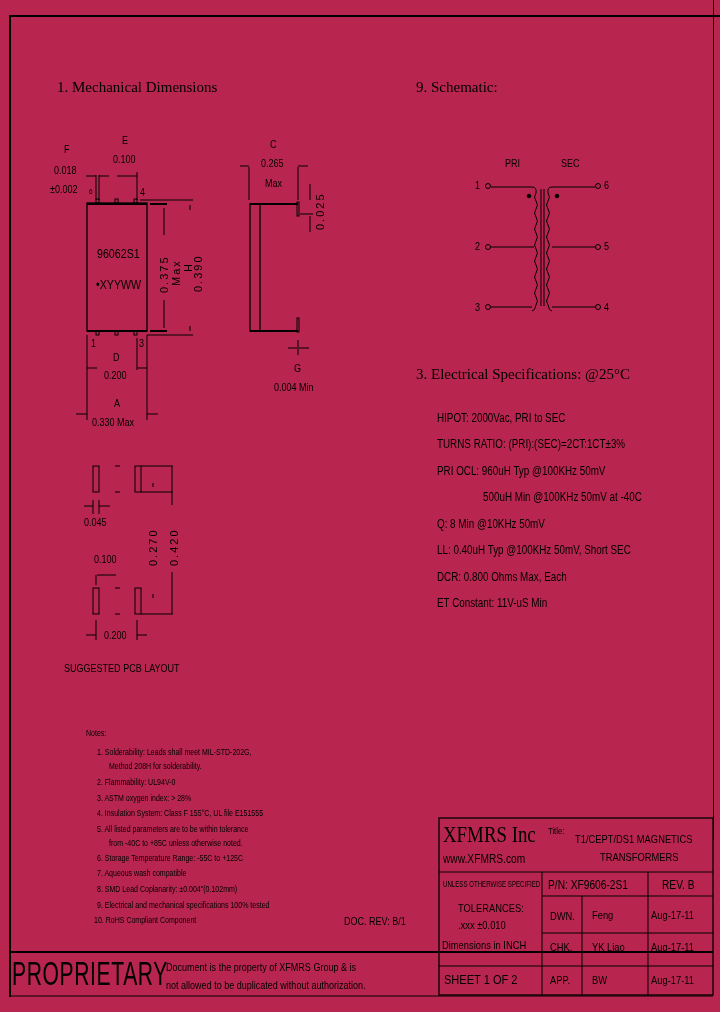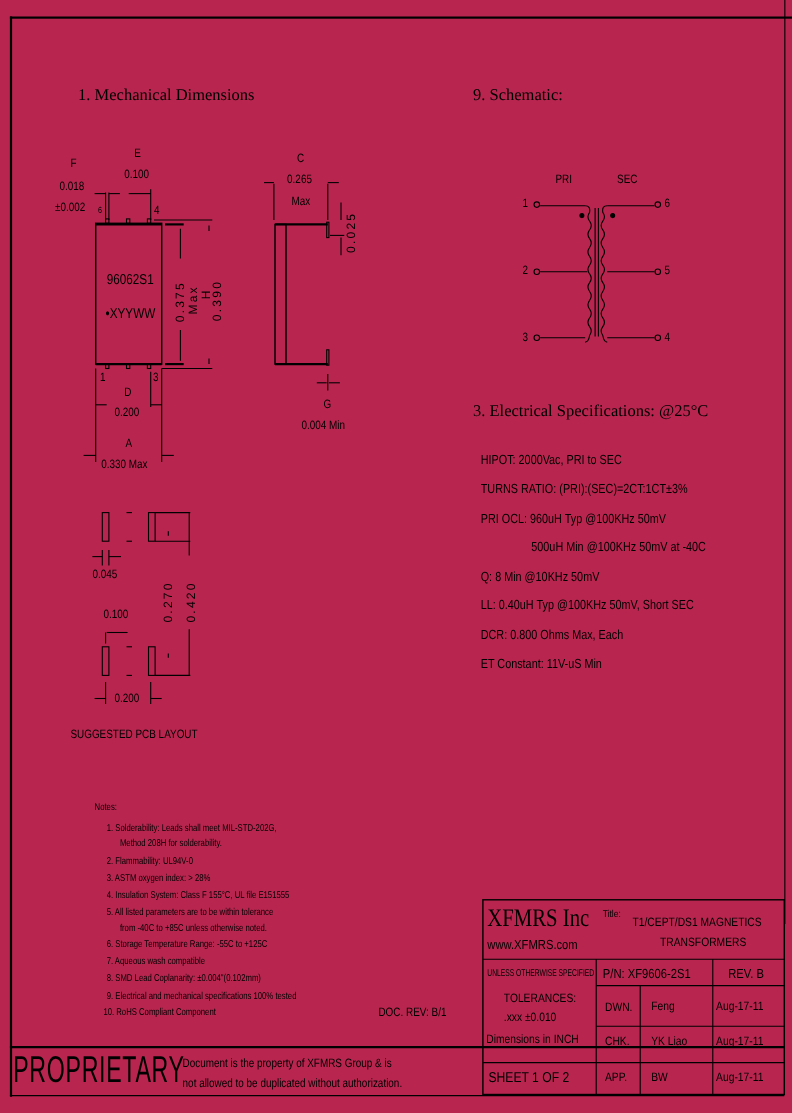--- a/index.html
+++ b/index.html
@@ -1,21 +1,21 @@
 <!DOCTYPE html>
 <html><head>
 <meta charset="utf-8">
 <style>
   html, body { margin:0; padding:0; }
   body { width:720px; height:1012px; background:#B8264F; position:relative; overflow:hidden;
          font-family:"Liberation Sans", sans-serif; color:#000; }
   .abs { position:absolute; }
   .frame { position:absolute; left:9px; top:15px; width:720px; height:980px; border-left:2px solid #000; border-top:2px solid #000; }
   .frame-right { position:absolute; left:713px; top:0; width:1px; height:840px; background:#000; }
-  .section-title { position:absolute; font-family:"Liberation Serif", serif; font-size:15px; white-space:nowrap;margin-left:14px; }
+  .section-title { position:absolute; font-family:"Liberation Serif", serif; font-size:15px; white-space:nowrap; }
   .t { position:absolute; font-size:11px; white-space:nowrap; line-height:1; transform:scaleX(0.82); transform-origin:left top; }
   .rot { position:absolute; font-size:11px; white-space:nowrap; transform:rotate(-90deg); transform-origin:left top; letter-spacing:2px; }
   .spec { position:absolute; left:437px; font-size:12px; white-space:nowrap; transform:scaleX(0.82); transform-origin:left top; }
   .note { position:absolute; font-size:9px; white-space:nowrap; transform:scaleX(0.78); transform-origin:left top; }
   svg { position:absolute; left:0; top:0; }
   .cell { position:absolute; font-size:11px; white-space:nowrap; transform:scaleX(0.85); transform-origin:left top; }
 </style>
 </head>
 <body>
 

